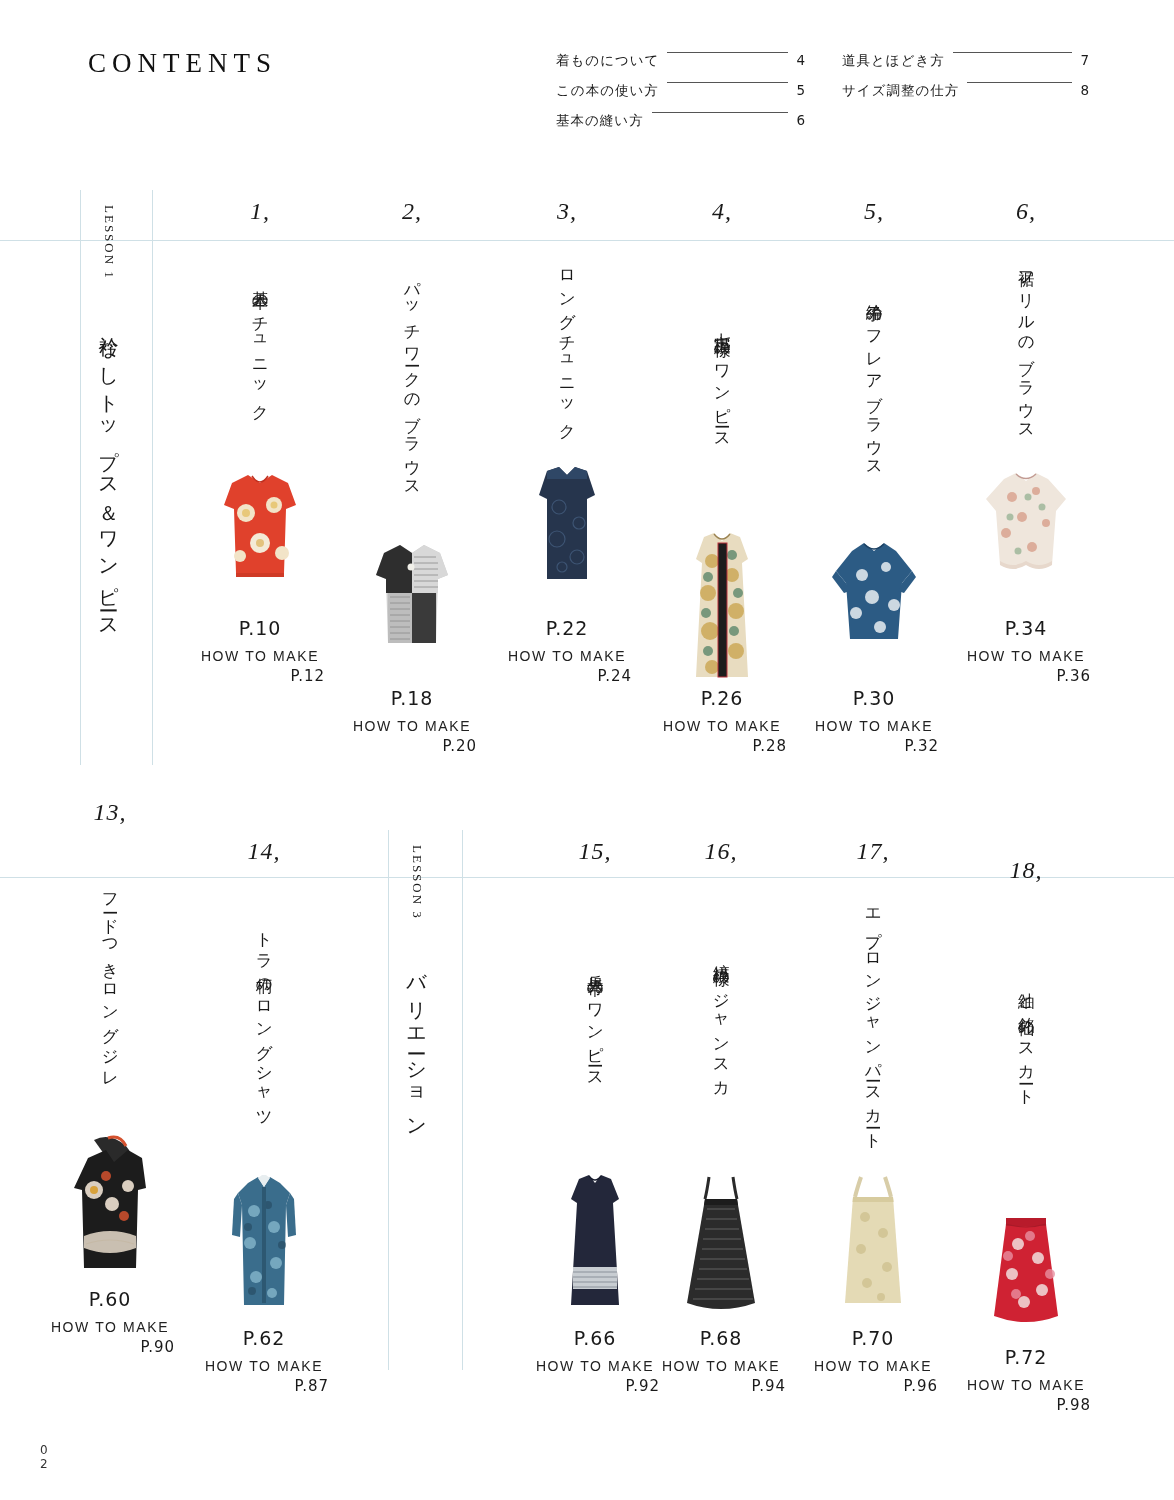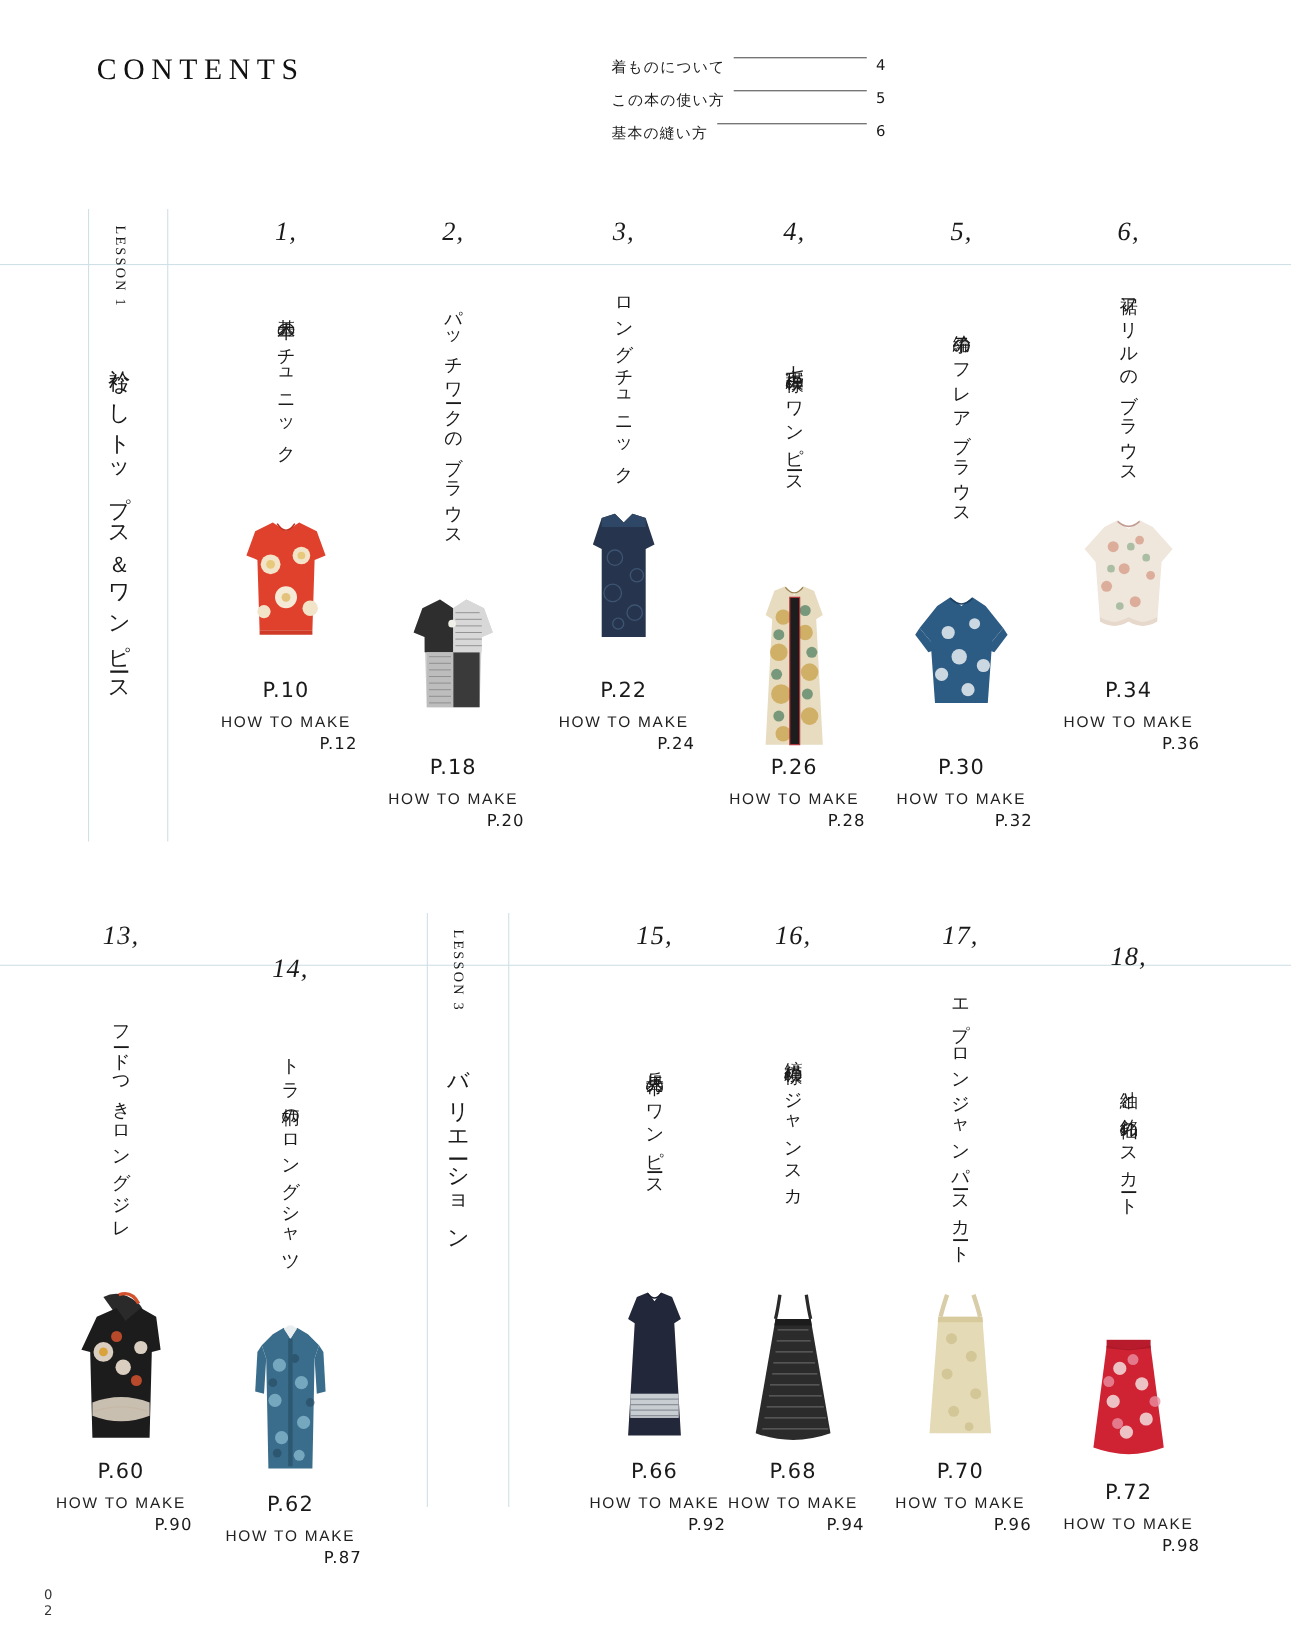--- a/index.html
+++ b/index.html
@@ -181,20 +181,32 @@
     </div>
     <div class="toc-row">
       <span>この本の使い方</span>
       <span class="leader"></span>
       <span class="pg">5</span>
     </div>
     <div class="toc-row">
       <span>基本の縫い方</span>
       <span class="leader"></span>
       <span class="pg">6</span>
+    </div>
+  </div>
+  <div class="toc-col c2">
+    <div class="toc-row">
+      <span>道具とほどき方</span>
+      <span class="leader"></span>
+      <span class="pg">7</span>
+    </div>
+    <div class="toc-row">
+      <span>サイズ調整の仕方</span>
+      <span class="leader"></span>
+      <span class="pg">8</span>
     </div>
   </div>
 </div>
 
 <div class="hrule" style="top:240px; width:1174px;"></div>
 <div class="hrule" style="top:877px; width:1174px;"></div>
 <div class="vrule" style="left:80px; top:190px; height:575px;"></div>
 <div class="vrule" style="left:152px; top:190px; height:575px;"></div>
 <div class="vrule" style="left:388px; top:830px; height:540px;"></div>
 <div class="vrule" style="left:462px; top:830px; height:540px;"></div>
@@ -365,21 +377,21 @@
       </g>
       <path d="M50 13 q10 9 20 0" fill="none" stroke="#c29b93" stroke-width="1.4"></path>
       <path d="M34 100 q13 8 26 0 q13 8 26 0 l0 4 q-13 8 -26 0 q-13 8 -26 0 Z" fill="#e7d8cc"></path>
     </svg>
   </div>
   <div class="page">P.34</div>
   <div class="howto">HOW TO MAKE</div>
   <div class="howpage">P.36</div>
 </div>
 
-<div class="item" style="left:45px; top:838px;">
+<div class="item" style="left:45px; top:799px;">
   <div class="num">13,</div>
   <div class="vwrap">
       <div class="vtitle">フードつきロングジレ</div>
     </div>
   <div class="thumb">
     <svg width="120" height="160" viewBox="0 0 120 160">
       <path d="M44 8 q16 -8 32 6 q8 8 2 18 l-14 4 Z" fill="#2a2a2a"></path>
       <path d="M58 6 q12 -4 18 8" fill="none" stroke="#d4512e" stroke-width="3"></path>
       <path d="M38 26 L56 18 L64 30 L78 18 L92 26 L96 56 L88 58 L86 136 L34 136 L32 58 L24 56 Z" fill="#1c1c1c"></path>
       <g fill="#efe2d2" opacity="0.9">
@@ -394,21 +406,21 @@
       </g>
       <path d="M34 104 q26 -10 52 0 l0 12 q-26 10 -52 0 Z" fill="#e8dccb" opacity="0.85"></path>
       <path d="M36 112 q24 -8 48 0" fill="none" stroke="#c5b9a6" stroke-width="1.2"></path>
     </svg>
   </div>
   <div class="page">P.60</div>
   <div class="howto">HOW TO MAKE</div>
   <div class="howpage">P.90</div>
 </div>
 
-<div class="item" style="left:199px; top:868px;">
+<div class="item" style="left:199px; top:838px;">
   <div class="num">14,</div>
   <div class="vwrap">
       <div class="vtitle">トラ柄のロングシャツ</div>
     </div>
   <div class="thumb">
     <svg width="120" height="160" viewBox="0 0 120 160">
       <path d="M44 12 L54 6 L60 16 L66 6 L76 12 L86 22 L82 34 L80 134 L40 134 L38 34 L34 22 Z" fill="#3a6d8c"></path>
       <path d="M34 22 L38 34 L36 66 L28 64 L30 28 Z" fill="#3a6d8c"></path>
       <path d="M86 22 L82 34 L84 66 L92 64 L90 28 Z" fill="#3a6d8c"></path>
       <g fill="#8fc0d4" opacity="0.7">

